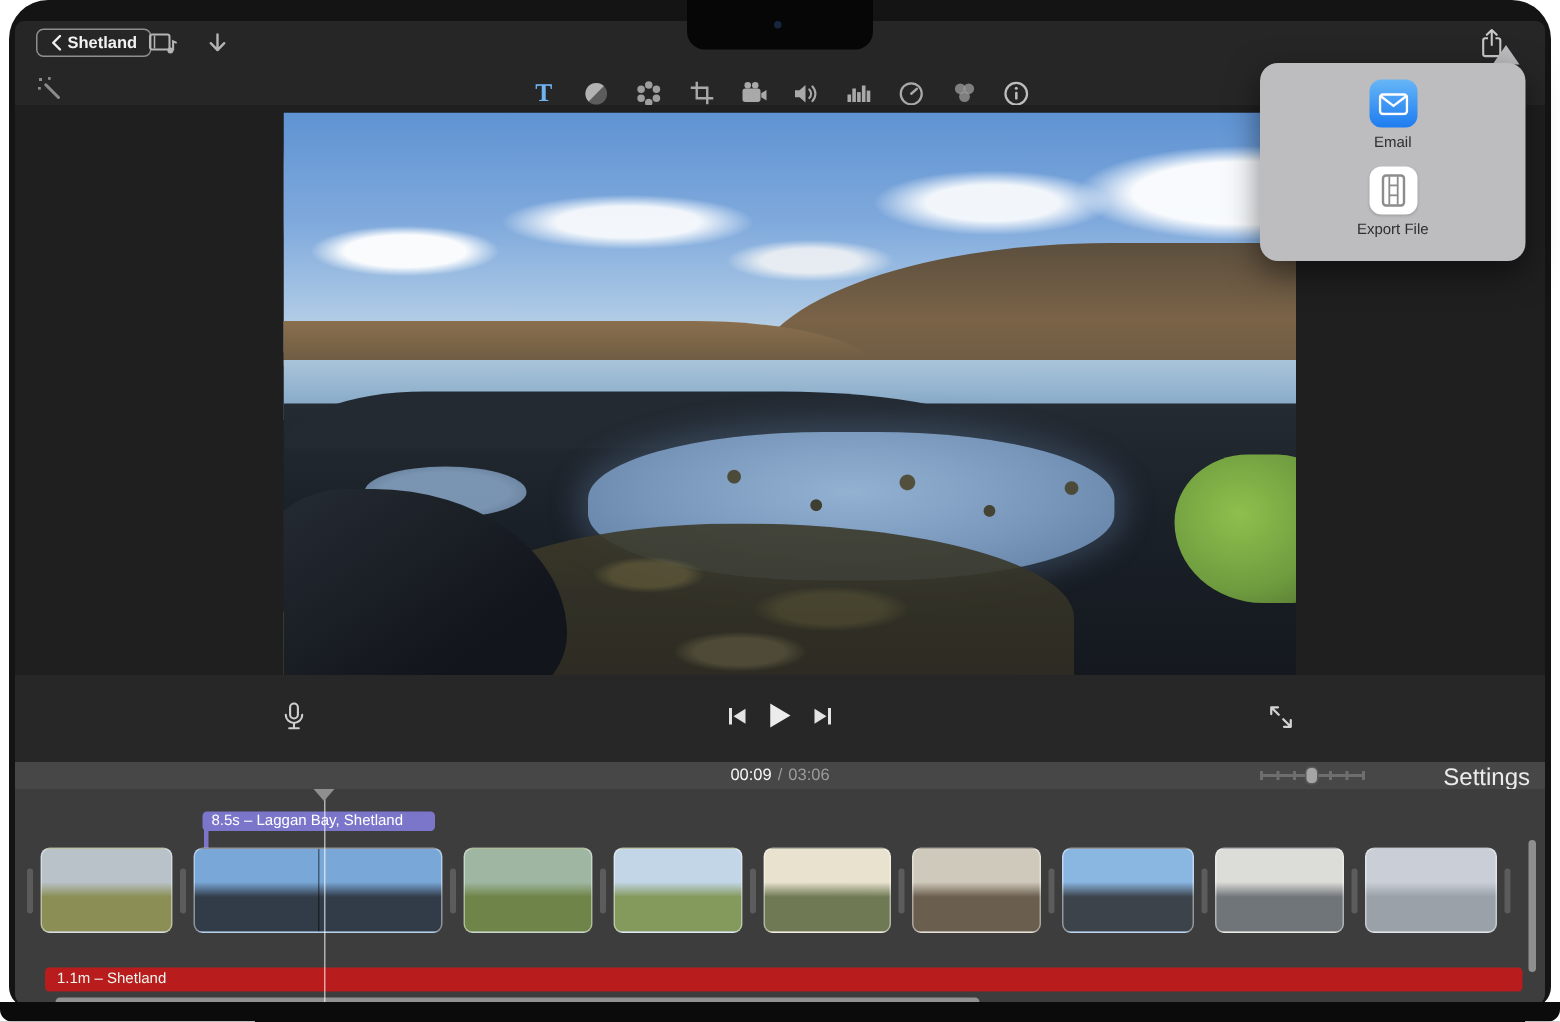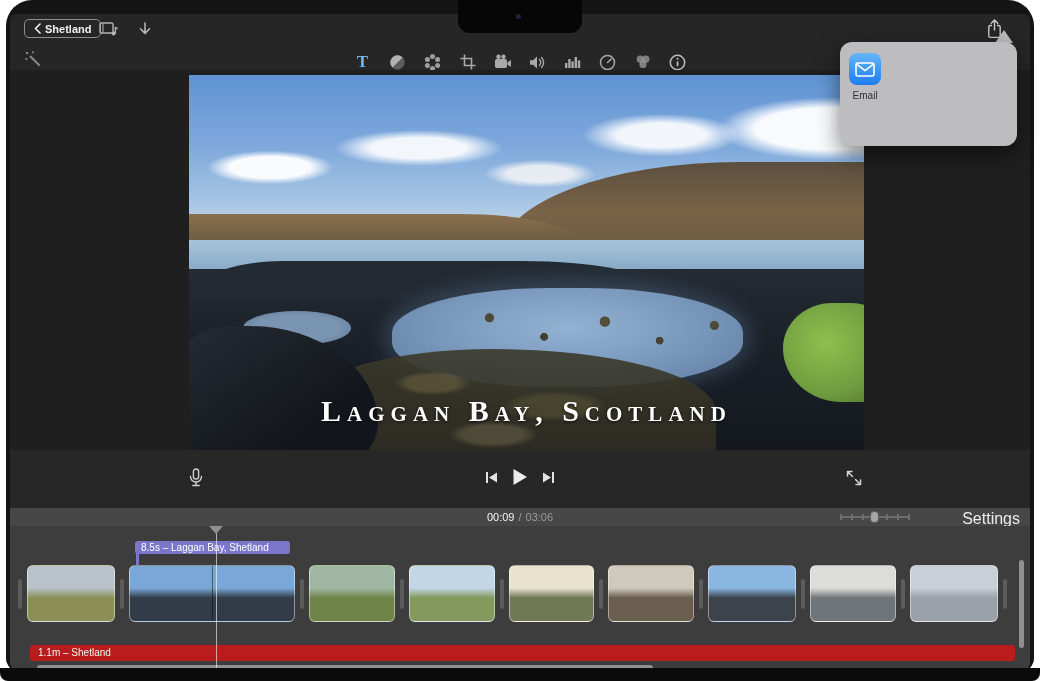--- a/index.html
+++ b/index.html
@@ -116,23 +116,23 @@
   .clip-handle { width:4px; height:30px; border-radius:2px; background:#5c5c5c; flex:0 0 auto; }
   .audio-clip { position:absolute; left:20px; top:119px; width:985px; height:16px; background:#b91c1c;
                 border-radius:3px; color:#eef6ee; font-size:10px; line-height:16px; padding-left:8px; }
   .h-scrollbar { position:absolute; left:27px; top:139px; width:616px; height:6px; background:#919191; border-radius:3px; }
   .v-scrollbar { position:absolute; right:6px; top:34px; width:5px; height:88px; background:#9e9e9e; border-radius:3px; opacity:.85; }
   .playhead-line { position:absolute; left:206px; top:1px; width:1px; height:145px; background:rgba(255,255,255,.6); }
   .playhead-tri { position:absolute; left:199px; top:0; width:0; height:0;
                   border-left:7px solid transparent; border-right:7px solid transparent; border-top:8px solid #8f8f8f; }
 
   
-  .popover { position:absolute; left:840px; top:42px; width:177px; height:104px; background:#bdbdbf;
+  .popover { position:absolute; left:840px; top:42px; width:177px; height:132px; background:#bdbdbf;
              border-radius:12px; box-shadow:0 8px 22px rgba(0,0,0,.5); z-index:50;
-             display:grid; grid-template-columns:1fr 1fr 1fr 1fr; grid-template-rows:1fr 1fr; padding:8px 4px; }
+             display:grid; grid-template-columns:1fr; grid-template-rows:1fr 1fr; padding:8px 4px; }
   .popover-arrow { position:absolute; left:995px; top:30px; width:0; height:0; z-index:50;
              border-left:9px solid transparent; border-right:9px solid transparent; border-bottom:13px solid #bdbdbf; }
   .share-item { display:flex; flex-direction:column; align-items:center; justify-content:flex-start; gap:5px; padding-top:3px; }
   .share-ic { width:32px; height:32px; border-radius:8px; display:flex; align-items:center; justify-content:center; }
   .ic-email { background:linear-gradient(180deg,#66b6f7 0%, #1d7cf0 100%); }
   .ic-white { background:#fff; box-shadow:0 1px 2px rgba(0,0,0,.15); }
   .share-label { font-size:10px; color:#2e2e30; text-align:center; line-height:1.25; max-width:86px; }
 
   svg { display:block; }
 </style>
@@ -270,21 +270,20 @@
           <div class="ph ph-water"></div>
           <div class="ph ph-shore"></div>
           <div class="ph ph-rocks1"></div>
           <div class="ph ph-pool"></div>
           <div class="ph ph-pool2"></div>
           <div class="ph ph-stones"></div>
           <div class="ph ph-weed"></div>
           <div class="ph ph-moss-r"></div>
           <div class="ph ph-moss-l"></div>
           <div class="ph ph-rockdark"></div>
-          <div class="photo-title">Laggan Bay, Scotland</div>
         </div>
       </div>
 
       <div class="controls">
         <div class="mic">
           <svg width="16" height="21" viewBox="0 0 16 21">
             <rect x="5.4" y="1" width="5.2" height="10" rx="2.6" fill="none" stroke="#cfcfcf" stroke-width="1.4"></rect>
             <path d="M2.5 8.5 a5.5 5.5 0 0 0 11 0" fill="none" stroke="#cfcfcf" stroke-width="1.4" stroke-linecap="round"></path>
             <path d="M8 14 V17.5 M4.8 17.5 H11.2" stroke="#cfcfcf" stroke-width="1.4" stroke-linecap="round"></path>
           </svg>
@@ -373,19 +372,31 @@
   <div class="popover">
     <div class="share-item">
       <div class="share-ic ic-email">
         <svg width="20" height="15" viewBox="0 0 20 15">
           <rect x="1" y="1" width="18" height="13" rx="2" fill="none" stroke="#fff" stroke-width="1.6"></rect>
           <path d="M1.6 2.2 L10 8.6 L18.4 2.2" fill="none" stroke="#fff" stroke-width="1.6" stroke-linejoin="round"></path>
         </svg>
       </div>
       <div class="share-label">Email</div>
     </div>
+    <div class="share-item">
+      <div class="share-ic ic-white">
+        <svg width="18" height="22" viewBox="0 0 18 22">
+          <rect x="2" y="1" width="14" height="20" rx="2" fill="none" stroke="#8c8c8c" stroke-width="1.6"></rect>
+          <line x1="6.2" y1="1.6" x2="6.2" y2="20.4" stroke="#8c8c8c" stroke-width="1.2"></line>
+          <line x1="11.8" y1="1.6" x2="11.8" y2="20.4" stroke="#8c8c8c" stroke-width="1.2"></line>
+          <line x1="6.2" y1="7.6" x2="11.8" y2="7.6" stroke="#8c8c8c" stroke-width="1.2"></line>
+          <line x1="6.2" y1="14.2" x2="11.8" y2="14.2" stroke="#8c8c8c" stroke-width="1.2"></line>
+        </svg>
+      </div>
+      <div class="share-label">Export File</div>
+    </div>
   </div>
 
   <div class="hinge"></div>
   <div class="notch">
     <div class="cam-dot"></div>
   </div>
 </div>
 
 </body></html>

